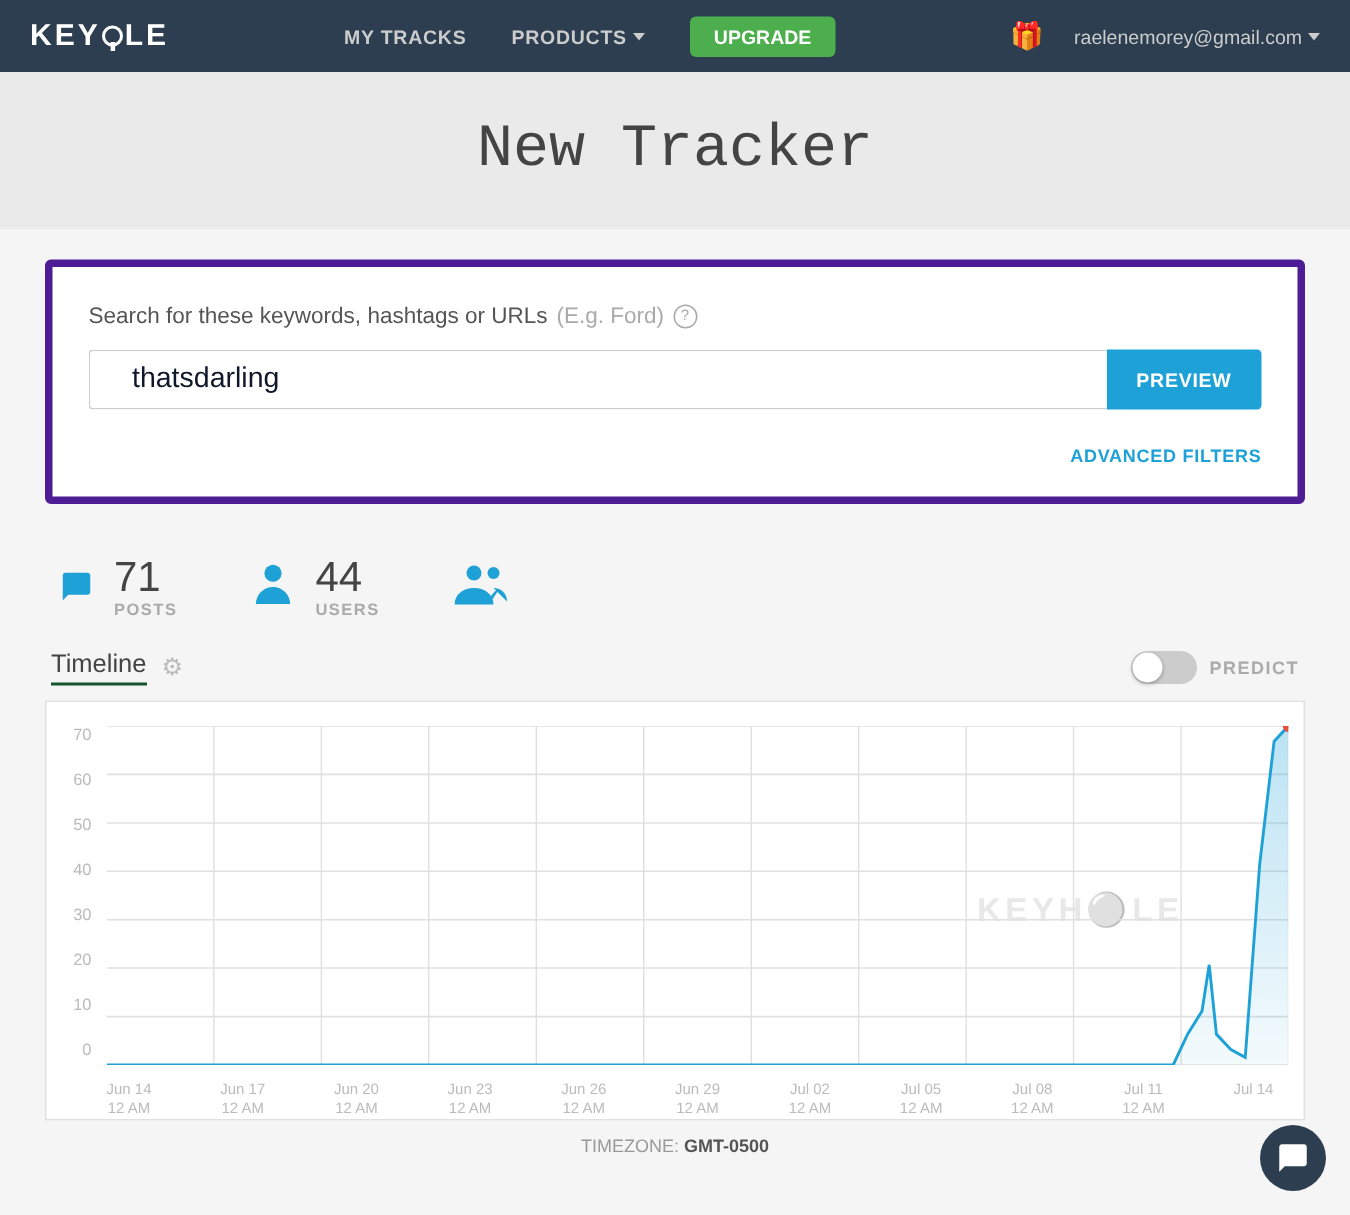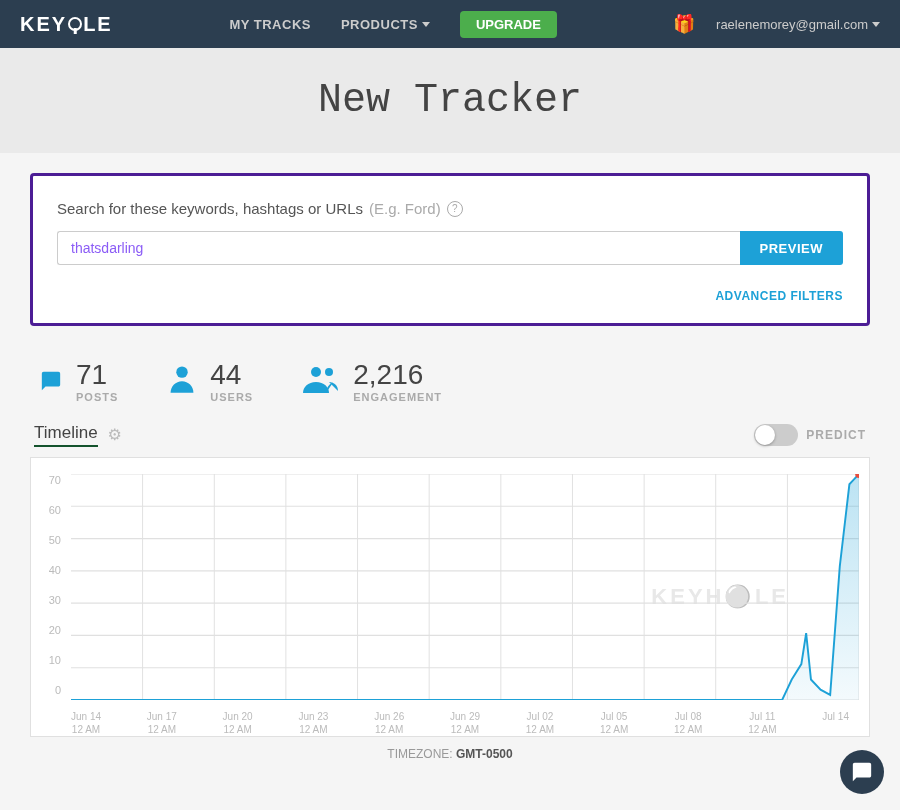--- a/index.html
+++ b/index.html
@@ -107,21 +107,21 @@
 
     
     .main-content {
       background: #f5f5f5;
       padding: 20px 30px 10px 30px;
     }
 
     
     .search-card {
       background: #fff;
-      border: 3px solid #4c1d95;
+      border: 5px solid #4c1d95;
       border-radius: 4px;
       padding: 24px 24px 20px 24px;
       margin-bottom: 24px;
     }
     .search-label {
       font-size: 15px;
       color: #555;
       margin-bottom: 14px;
       display: flex;
       align-items: center;
@@ -144,23 +144,23 @@
       cursor: pointer;
     }
     .search-row {
       display: flex;
       gap: 0;
     }
     .search-input {
       flex: 1;
       border: 1px solid #ccc;
       border-right: none;
-      padding: 8px 13px;
-      font-size: 14px;
-      color: #8b5cf6;
+      padding: 8px 28px;
+      font-size: 19px;
+      color: #0f172a;
       outline: none;
       border-radius: 3px 0 0 3px;
     }
     .preview-btn {
       background: #1da1d7;
       color: #fff;
       border: none;
       padding: 8px 20px;
       font-size: 13px;
       font-weight: 700;
@@ -459,24 +459,20 @@
     <div class="stat-item">
       <span class="stat-icon">
         <svg class="users-icon" viewBox="0 0 36 32" xmlns="http://www.w3.org/2000/svg">
           <circle cx="13" cy="9" r="5"></circle>
           <circle cx="26" cy="9" r="4"></circle>
           <path d="M0 30c0-6 5-11 13-11s13 5 13 11"></path>
           <path d="M26 19c5 0 9 3.5 9 9" stroke="#1da1d7" stroke-width="0" fill="#1da1d7"></path>
           <path d="M23 30c0-5 3-9 7-10.5"></path>
         </svg>
       </span>
-      <div class="stat-text">
-        <div class="stat-number">2,216</div>
-        <div class="stat-label">ENGAGEMENT</div>
-      </div>
     </div>
   </div>
 
   <div class="timeline-header">
     <div class="timeline-left">
       <span class="timeline-title">Timeline</span>
       <span class="gear-icon">⚙</span>
     </div>
     <div class="timeline-right">
       <div class="toggle-track">

